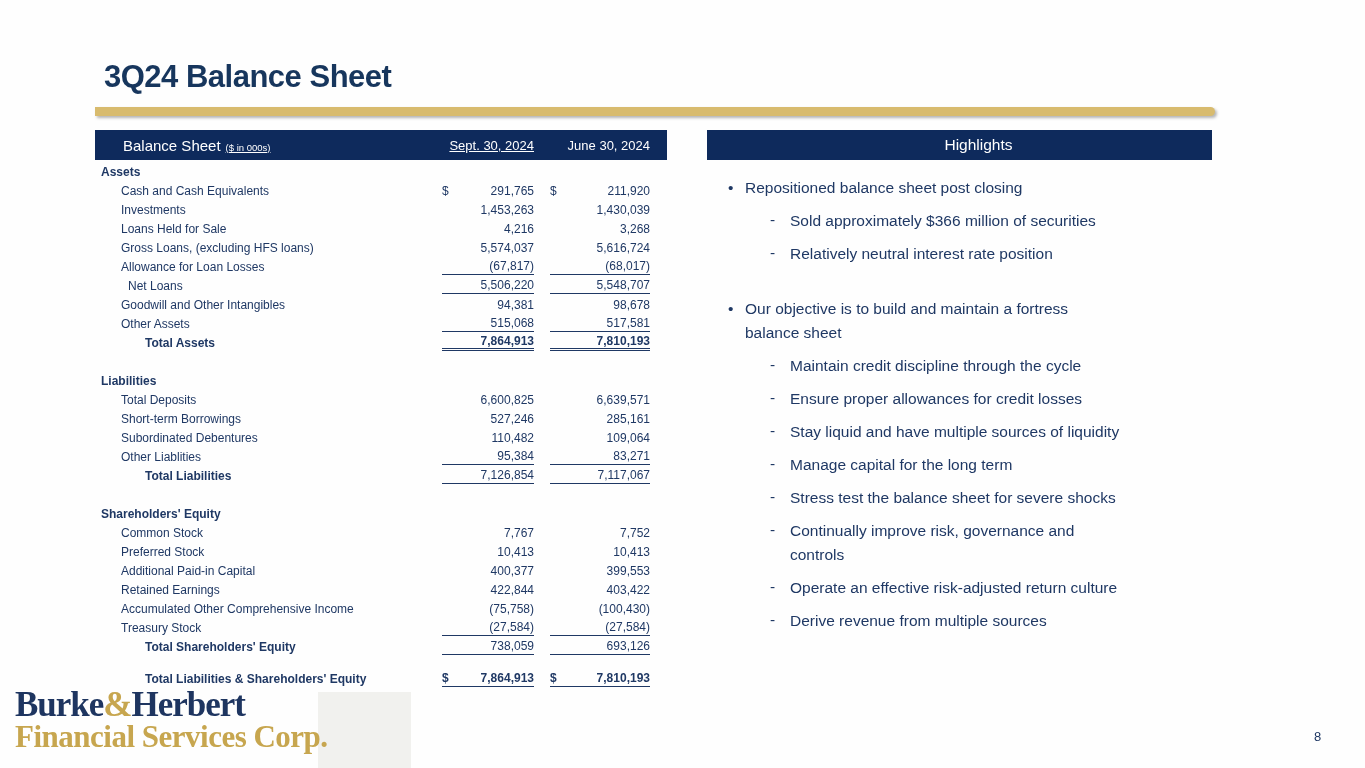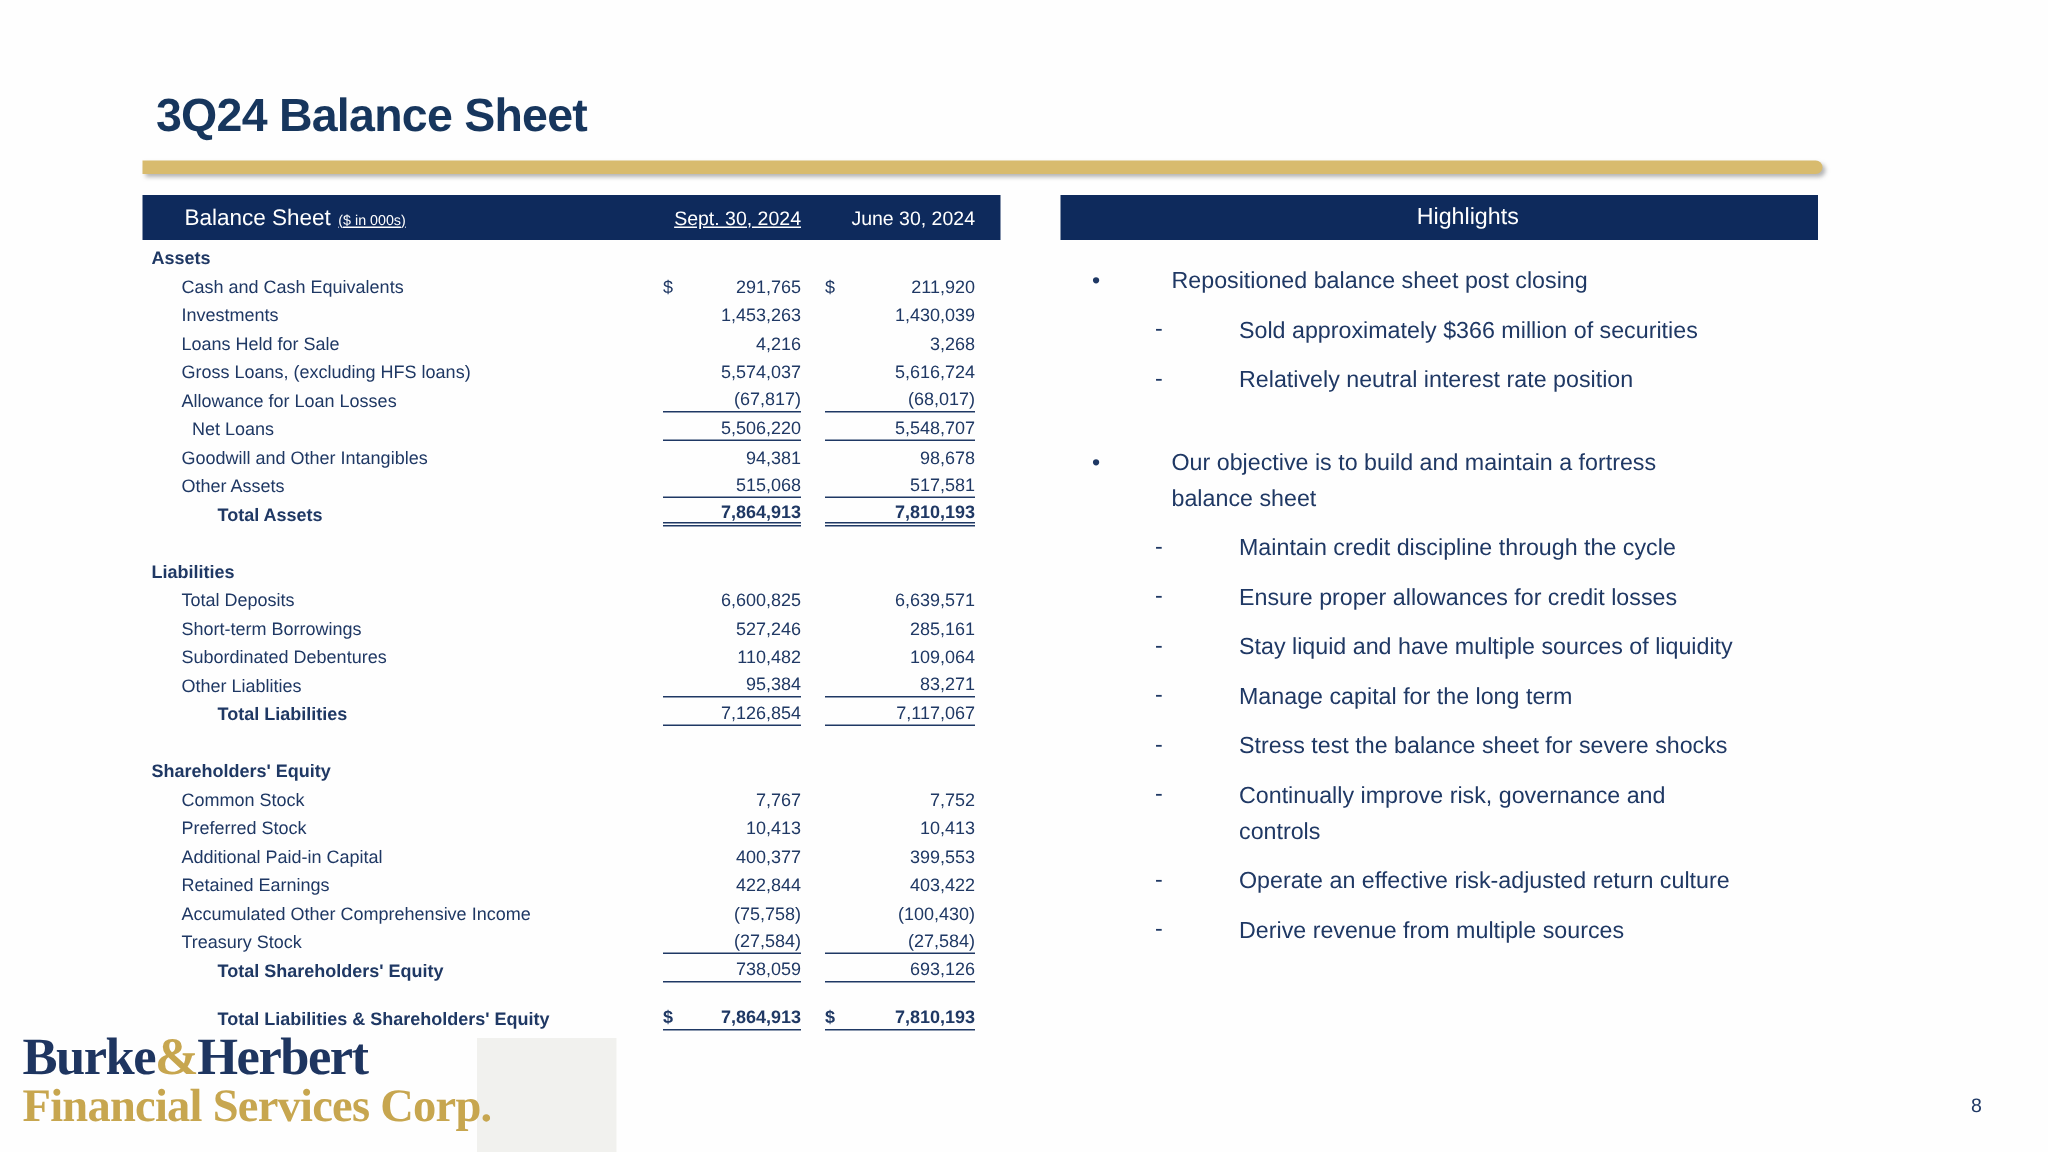--- a/index.html
+++ b/index.html
@@ -47,21 +47,21 @@
   .u1{border-bottom:1.2px solid #1f3864;}
   .u2{border-bottom:3px double #1f3864;}
   .sp19{height:19px;}
   .sp12{height:12px;}
   
   .hl-list{
     position:absolute;left:707px;top:160px;width:505px;margin:0;padding:16px 0 0 0;
     list-style:none;font-size:15.5px;line-height:24px;color:#1f3864;
   }
   .hl-list li{position:relative;margin:0 0 9px 0;}
-  .hl-list li .txt{white-space:pre-line;display:block;margin-left:36px;}
+  .hl-list li .txt{white-space:pre-line;display:block;}
   .lvl1{padding-left:38px;}
   .lvl1 .mark{position:absolute;left:21px;top:0;}
   .lvl2{padding-left:83px;}
   .lvl2 .mark{position:absolute;left:63px;top:-1px;}
   .gap-before{margin-top:31px !important;}
   
   .logo-backdrop{position:absolute;left:318px;top:692px;width:93px;height:76px;background:#f1f1ee;}
   .logo{position:absolute;left:15px;top:689px;font-family:"Liberation Serif",serif;font-weight:700;line-height:32px;}
   .logo-l1{font-size:35px;color:#1e3560;letter-spacing:-1px;white-space:nowrap;}
   .logo-amp{color:#c7a64f;}

